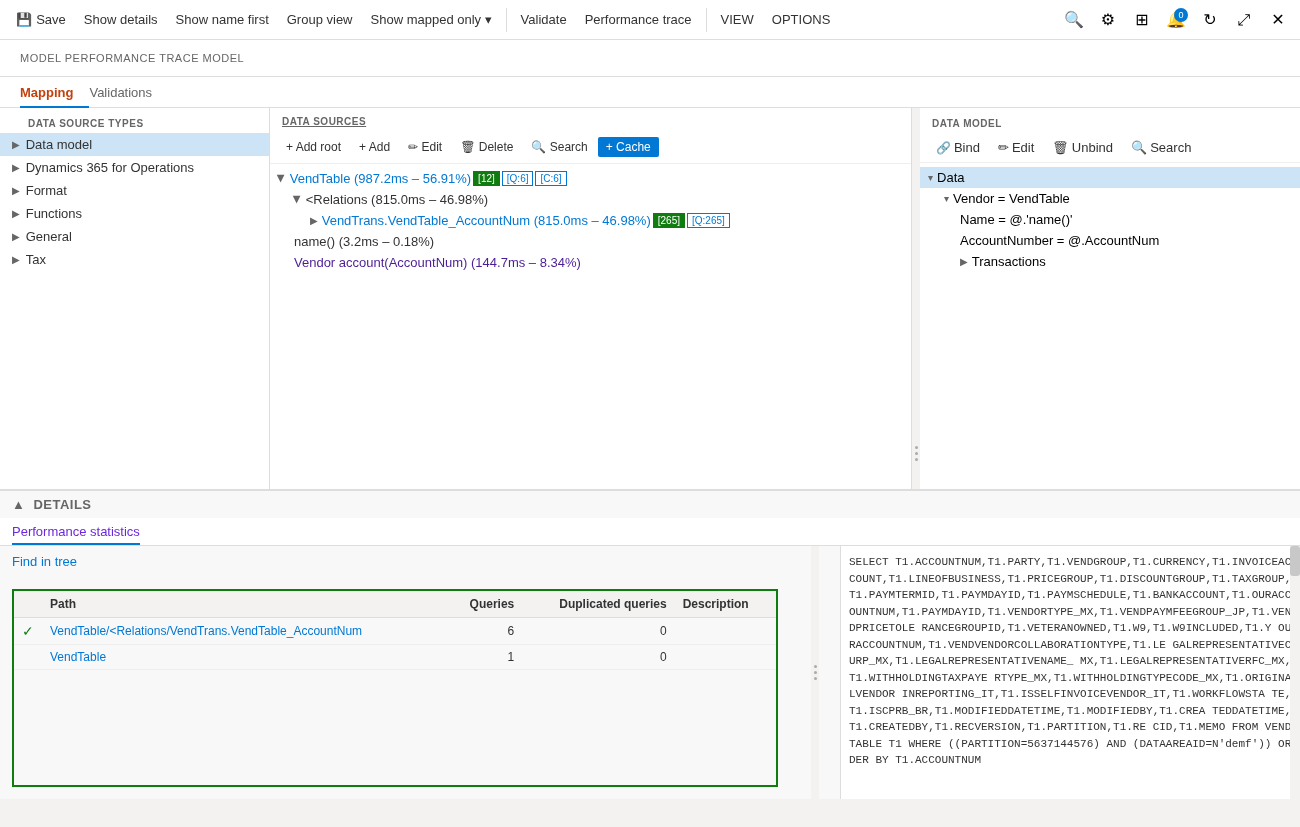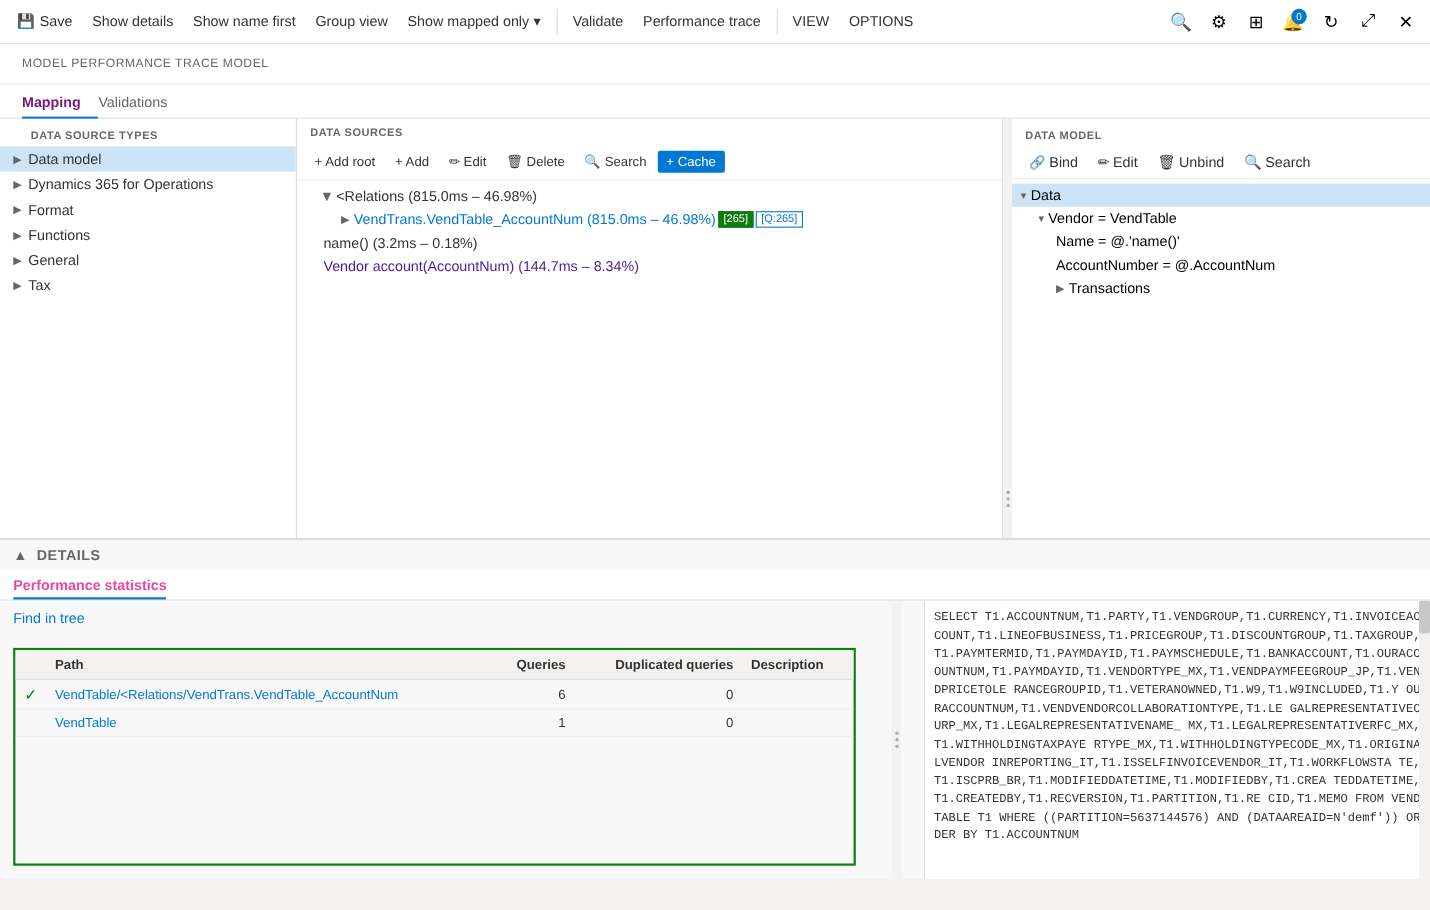--- a/index.html
+++ b/index.html
@@ -37,21 +37,21 @@
 
     
     .tabs-bar {
       display: flex; background: #fff; padding: 0 20px;
       border-bottom: 1px solid #ddd;
     }
     .tab-item {
       padding: 8px 16px 6px 0; cursor: pointer; font-size: 13px; color: #666;
       border-bottom: 2px solid transparent; margin-bottom: -1px;
     }
-    .tab-item.active { color: #701a75; border-bottom-color: #0078d4; font-weight: 600; }
+    .tab-item.active { color: #c2410c; border-bottom-color: #0078d4; font-weight: 600; }
 
     
     .main-content {
       display: flex;
       height: calc(827px - 40px - 60px - 36px);
     }
 
     
     .left-panel {
       width: 270px;
@@ -147,21 +147,21 @@
     .details-tabs {
       padding: 0 12px;
       border-bottom: 1px solid #ddd;
       background: #fff;
     }
     .details-tab {
       display: inline-block; padding: 6px 0 4px 0; margin-right: 16px;
       cursor: pointer; font-size: 13px; color: #666;
       border-bottom: 2px solid transparent;
     }
-    .details-tab.active { color: #ec4899; border-bottom-color: #0078d4; font-weight: 700; }
+    .details-tab.active { color: #6d28d9; border-bottom-color: #0078d4; font-weight: 400; }
 
     .details-content {
       display: flex;
       flex: 1;
       overflow: hidden;
       gap: 21px;
     }
     .details-left {
       flex: 1;
       display: flex;
@@ -324,31 +324,38 @@
           <span>General</span>
         </div>
         <div class="tree-item">
           <span class="tree-arrow">▶</span>
           <span>Tax</span>
         </div>
       </div>
     </div>
 
     <div class="center-panel">
-      <div style="font-size:10px; color:#666; text-transform:uppercase; letter-spacing:0.5px; padding:8px 0 4px 12px; font-weight:600;">DATA SOURCES</div>
+      <div style="font-size:10px; color:#666; text-transform:uppercase; letter-spacing:0.5px; padding:8px 0 4px 12px; font-weight:600;text-decoration:underline;">DATA SOURCES</div>
       <div class="center-toolbar">
         <button class="center-tb-btn">+ Add root</button>
         <button class="center-tb-btn">+ Add</button>
         <button class="center-tb-btn">✏ Edit</button>
         <button class="center-tb-btn">🗑 Delete</button>
         <button class="center-tb-btn">🔍 Search</button>
         <button class="center-tb-btn primary">+ Cache</button>
       </div>
       <div class="datasources-tree">
 
+        <div class="ds-item" style="padding-left: 8px;">
+          <span class="arrow" style="display:inline-block; transform:rotate(90deg);">▶</span>
+          <span style="color:#0078d4; font-weight:500;">VendTable (987.2ms – 56.91%)</span>
+          <span class="badge-green">[12]</span>
+          <span class="badge-blue">[Q:6]</span>
+          <span class="badge-blue">[C:6]</span>
+        </div>
 
         <div class="ds-item" style="padding-left: 24px; align-items: center;">
           <span class="arrow" style="display:inline-block; transform:rotate(90deg);">▶</span>
           <span style="color:#333;">&lt;Relations (815.0ms – 46.98%)</span>
         </div>
 
         <div class="ds-item" style="padding-left: 40px;">
           <span class="arrow">▶</span>
           <span style="color:#0078d4;">VendTrans.VendTable_AccountNum (815.0ms – 46.98%)</span>
           <span class="badge-green">[265]</span>

